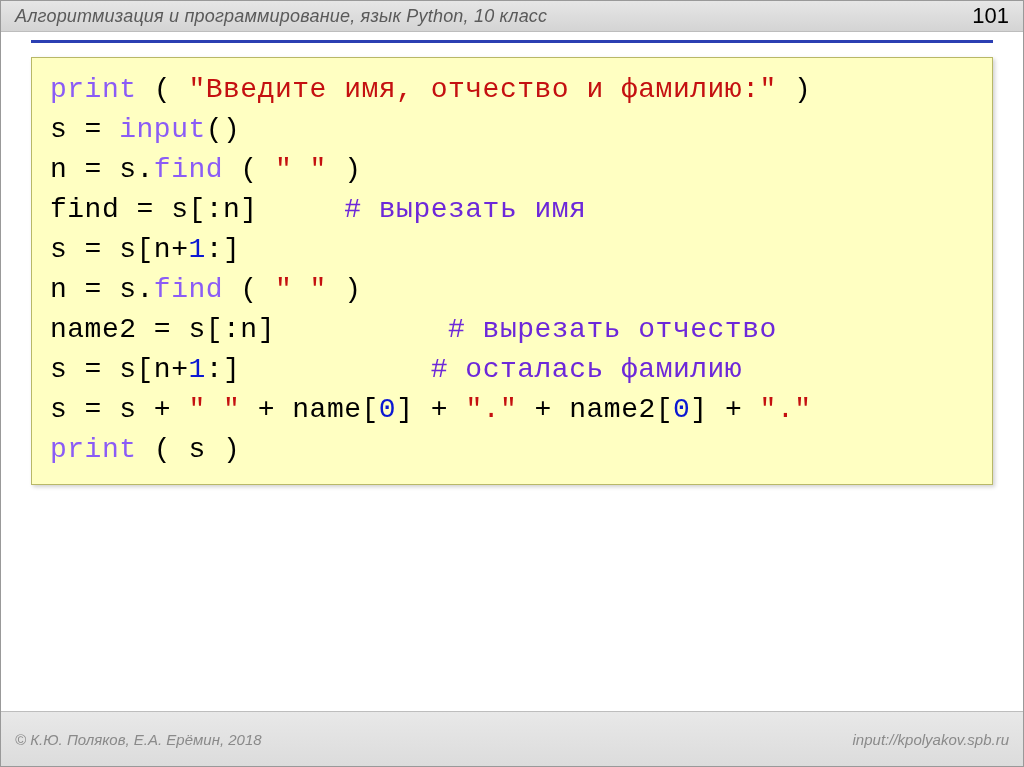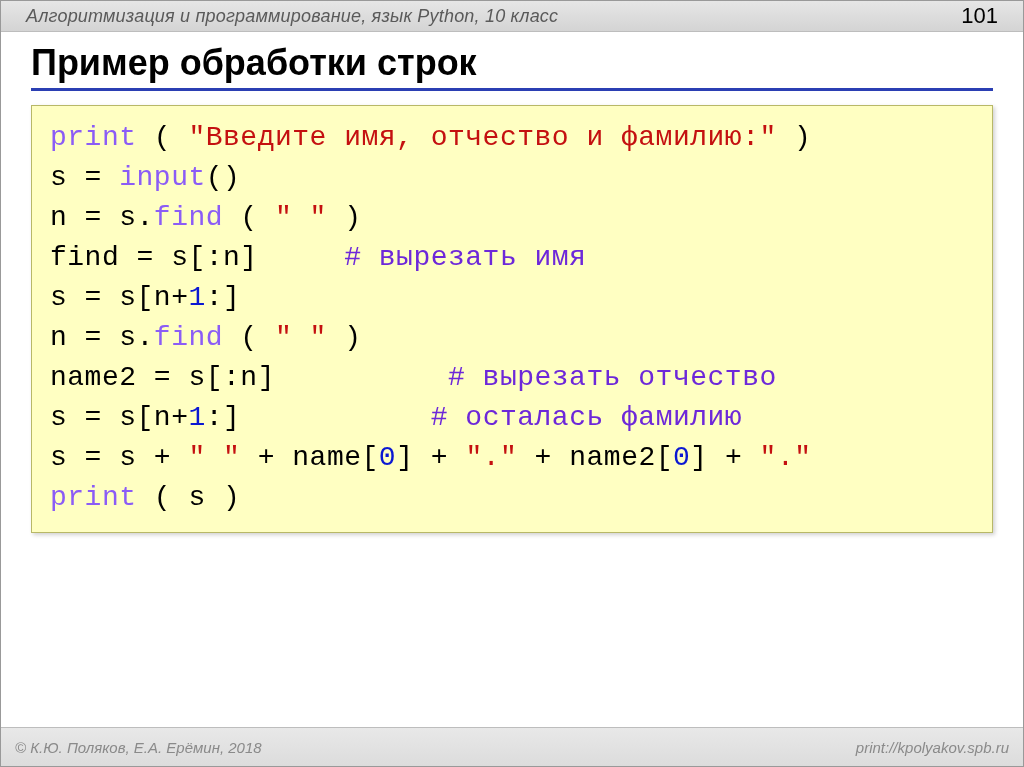--- a/index.html
+++ b/index.html
@@ -19,21 +19,21 @@
     position: relative;
     display: flex;
     flex-direction: column;
   }
   .topbar {
     background: linear-gradient(#e6e6e6, #d4d4d4);
     border-bottom: 1px solid #bdbdbd;
     display: flex;
     align-items: center;
     justify-content: space-between;
-    padding: 0 25px;
+    padding: 0 14px;
     height: 30px;
   }
   .topbar-title {
     color: #5a5a5a;
     font-style: italic;
     font-size: 18px;
     letter-spacing: 0.2px;
   }
   .page-number {
     color: #000;
@@ -74,53 +74,52 @@
   .cmt { color: #6d28d9; }   
   .op  { color: #000; }      
   
   .footer {
     border-top: 1px solid #bdbdbd;
     background: linear-gradient(#e8e8e8, #dcdcdc);
     height: 28px;
     display: flex;
     align-items: center;
     justify-content: space-between;
-    padding: 5px 14px;
+    padding: 13px 14px;
   }
   .footer span {
     color: #8a8a8a;
     font-style: italic;
     font-size: 15px;
   }
 </style>
 </head>
 <body>
 
 <div class="slide">
 
   <div class="topbar">
     <span class="topbar-title">Алгоритмизация и программирование, язык Python, 10 класс</span>
     <span class="page-number">101</span>
   </div>
 
   <div class="content">
-    <div class="title">Пример обработки строк</div>
     <div class="hr"></div>
 
     <div class="code-box"><span><span class="kw">print</span><span class="op"> ( </span><span class="str">"Введите имя, отчество и фамилию:"</span><span class="op"> )</span></span>
 <span><span class="op">s</span><span class="op"> = </span><span class="kw">input</span><span class="op">()</span></span>
 <span><span class="op">n</span><span class="op"> = </span><span class="op">s.</span><span class="kw">find</span><span class="op"> ( </span><span class="str">" "</span><span class="op"> )</span></span>
 <span><span class="op">find</span><span class="op"> = </span><span class="op">s[:n]</span><span class="op">     </span><span class="cmt"># вырезать имя</span></span>
 <span><span class="op">s</span><span class="op"> = </span><span class="op">s[n+</span><span class="num">1</span><span class="op">:]</span></span>
 <span><span class="op">n</span><span class="op"> = </span><span class="op">s.</span><span class="kw">find</span><span class="op"> ( </span><span class="str">" "</span><span class="op"> )</span></span>
 <span><span class="op">name2</span><span class="op"> = </span><span class="op">s[:n]</span><span class="op">          </span><span class="cmt"># вырезать отчество</span></span>
 <span><span class="op">s</span><span class="op"> = </span><span class="op">s[n+</span><span class="num">1</span><span class="op">:]</span><span class="op">           </span><span class="cmt"># осталась фамилию</span></span>
 <span><span class="op">s</span><span class="op"> = </span><span class="op">s</span><span class="op"> + </span><span class="str">" "</span><span class="op"> + </span><span class="op">name[</span><span class="num">0</span><span class="op">]</span><span class="op"> + </span><span class="str">"."</span><span class="op"> + </span><span class="op">name2[</span><span class="num">0</span><span class="op">]</span><span class="op"> + </span><span class="str">"."</span></span>
 <span><span class="kw">print</span><span class="op"> ( s )</span></span></div>
 
   </div>
 
   <div class="footer">
     <span>© К.Ю. Поляков, Е.А. Ерёмин, 2018</span>
-    <span>print://kpolyakov.spb.ru</span>
+    <span>input://kpolyakov.spb.ru</span>
   </div>
 
 </div>
 
 </body></html>

